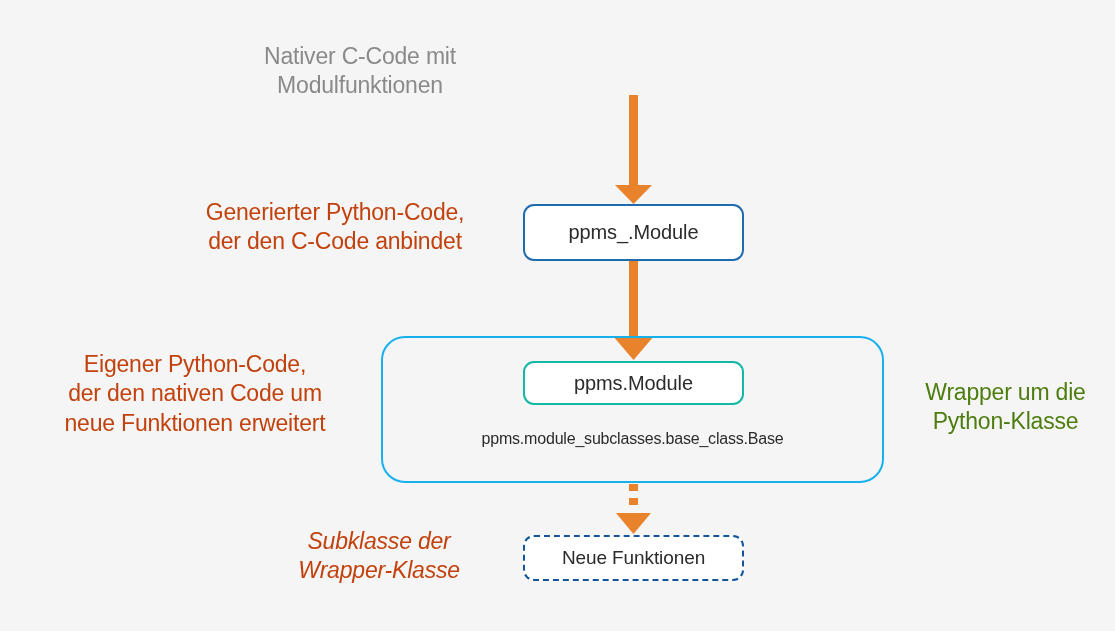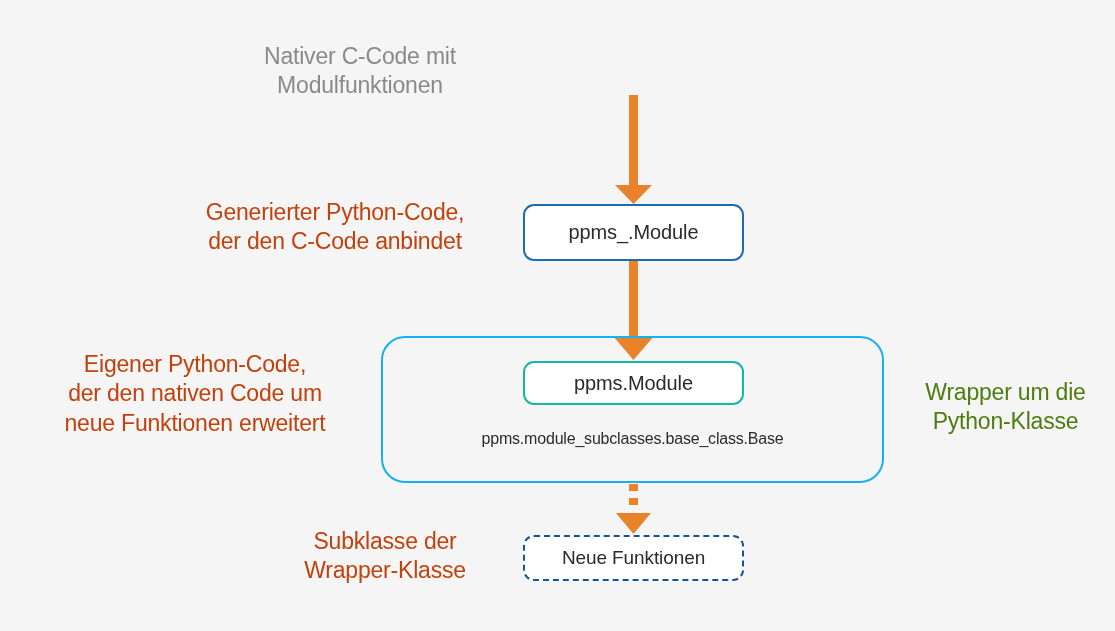--- a/index.html
+++ b/index.html
@@ -38,21 +38,21 @@
   #label-generated {
     left: 150px; top: 198px; width: 370px;
   }
   #label-own {
     left: 20px; top: 342px; width: 350px; margin-top: 8px;
   }
   #label-wrapper {
     left: 898px; top: 378px; width: 215px;
   }
   #label-subclass {
-    left: 260px; top: 527px; width: 250px;
+    left: 254px; top: 527px; width: 250px; font-style: italic;
   }
 
   
   .node {
     position: absolute;
     box-sizing: border-box;
     background: #ffffff;
     border-radius: 11px;
     display: flex;
     align-items: center;

